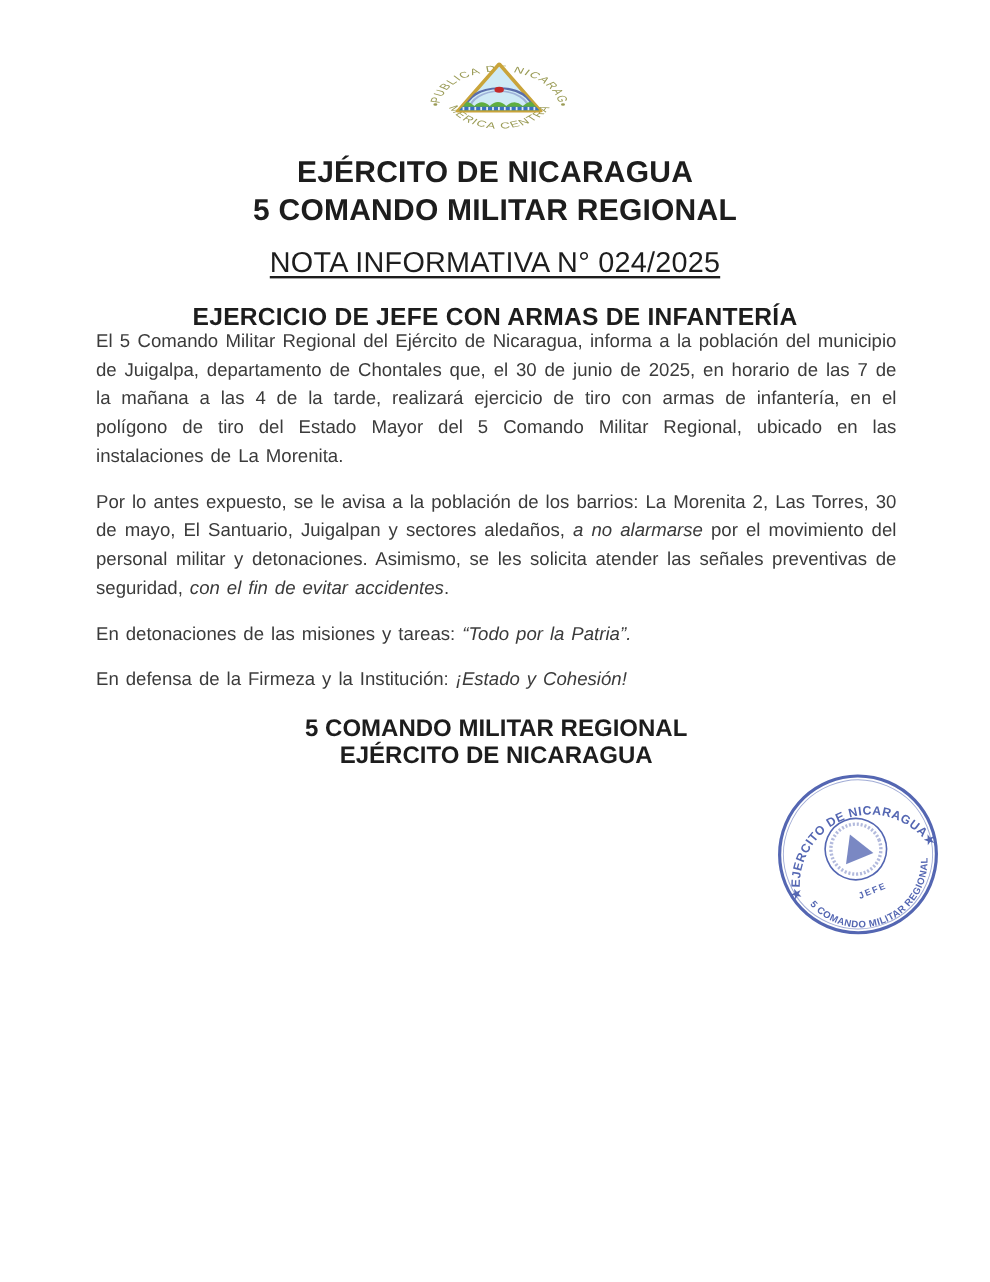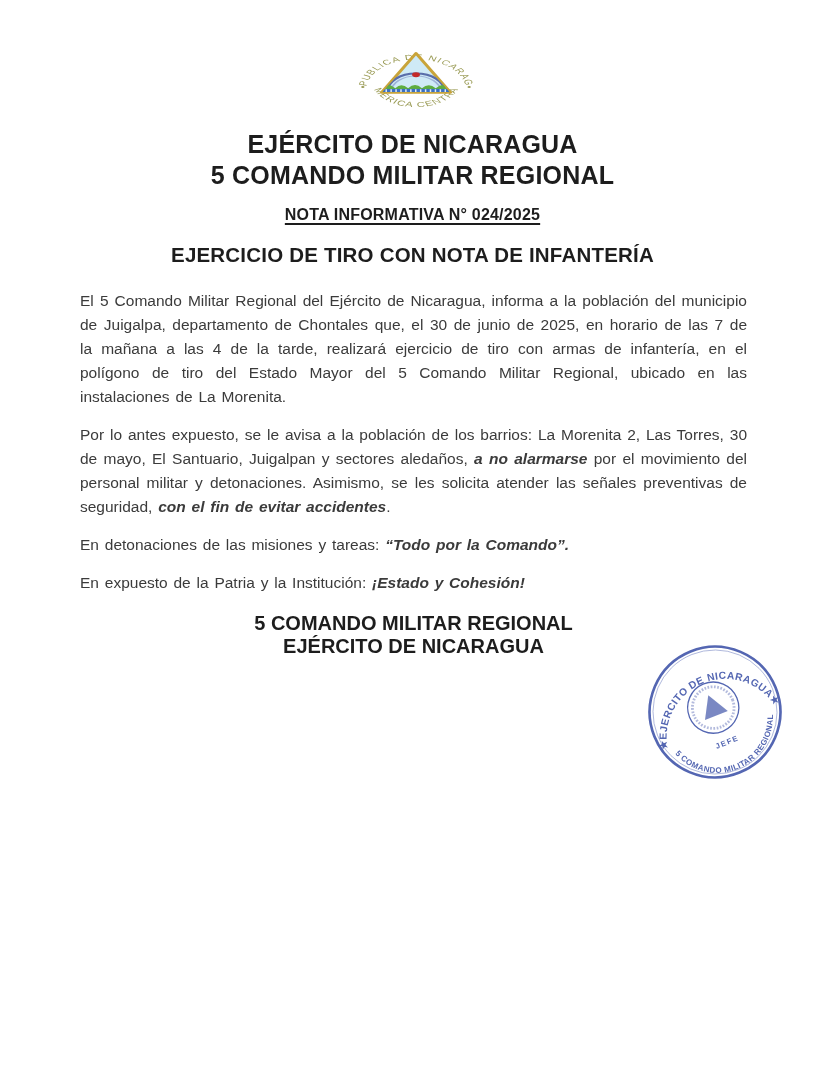--- a/index.html
+++ b/index.html
@@ -32,48 +32,48 @@
     color: #1d1d1d;
   }
   .org-title {
     font-size: 25px;
     font-weight: bold;
     line-height: 31px;
     letter-spacing: 0.2px;
   }
   .note-number {
     margin-top: 15px;
-    font-size: 16px;
-    font-weight: bold;
+    font-size: 24px;
+    font-weight: normal;
     text-decoration: underline;
     text-decoration-thickness: 2px;
     text-underline-offset: 3px;
     letter-spacing: 0.2px;
   }
   .subject-title {
     margin-top: 19px;
     font-size: 20.5px;
     font-weight: bold;
     letter-spacing: 0.2px;
   }
 
   
   .body-block {
     position: absolute;
-    top: 289px;
+    top: 273px;
     left: 80px;
     width: 667px;
     font-size: 15.5px;
     line-height: 24px;
     color: #3b3b3b;
     text-align: justify;
     word-spacing: 1.5px;
   }
   .body-block p { margin: 0 0 14px 0; }
-  .bi { font-weight: bold; font-style: italic; }
+  .bi { font-weight: normal; font-style: italic; }
 
   
   .signature-block {
     margin-top: 17px;
     text-align: center;
     font-size: 20px;
     font-weight: bold;
     line-height: 23px;
     color: #1d1d1d;
     word-spacing: 0;
@@ -122,28 +122,28 @@
         <rect x="28" y="86" width="74" height="6" fill="#3a70c2"></rect>
         <line x1="29" y1="89" x2="101" y2="89" stroke="#ffffff" stroke-width="5" stroke-dasharray="1.5,3.5" opacity="0.85"></line>
       </g>
     </svg>
   </div>
 
   <div class="header-block">
     <div class="org-title">EJÉRCITO DE NICARAGUA</div>
     <div class="org-title">5 COMANDO MILITAR REGIONAL</div>
     <div class="note-number">NOTA INFORMATIVA N° 024/2025</div>
-    <div class="subject-title">EJERCICIO DE TIRO CON NOTA DE INFANTERÍA</div>
+    <div class="subject-title">EJERCICIO DE JEFE CON ARMAS DE INFANTERÍA</div>
   </div>
 
   <div class="body-block">
     <p><span>El 5 Comando Militar Regional del Ejército de Nicaragua, informa a la población del municipio de Juigalpa, departamento de Chontales que, el 30 de junio de 2025, en horario de las 7 de la mañana a las 4 de la tarde, realizará ejercicio de tiro con armas de infantería, en el polígono de tiro del Estado Mayor del 5 Comando Militar Regional, ubicado en las instalaciones de La Morenita.</span></p>
     <p><span>Por lo antes expuesto, se le avisa a la población de los barrios: La Morenita 2, Las Torres, 30 de mayo, El Santuario, Juigalpan y sectores aledaños, </span><span class="bi">a no alarmarse</span><span> por el movimiento del personal militar y detonaciones. Asimismo, se les solicita atender las señales preventivas de seguridad, </span><span class="bi">con el fin de evitar accidentes</span><span>.</span></p>
-    <p><span>En detonaciones de las misiones y tareas: </span><span class="bi">“Todo por la Comando”.</span></p>
-    <p><span>En expuesto de la Patria y la Institución: </span><span class="bi">¡Estado y Cohesión!</span></p>
+    <p><span>En detonaciones de las misiones y tareas: </span><span class="bi">“Todo por la Patria”.</span></p>
+    <p><span>En defensa de la Firmeza y la Institución: </span><span class="bi">¡Estado y Cohesión!</span></p>
 
     <div class="signature-block">
       <div>5 COMANDO MILITAR REGIONAL</div>
       <div>EJÉRCITO DE NICARAGUA</div>
     </div>
   </div>
 
   <div class="stamp-wrap">
     <svg width="142" height="142" viewBox="0 0 150 150">
       <defs>

